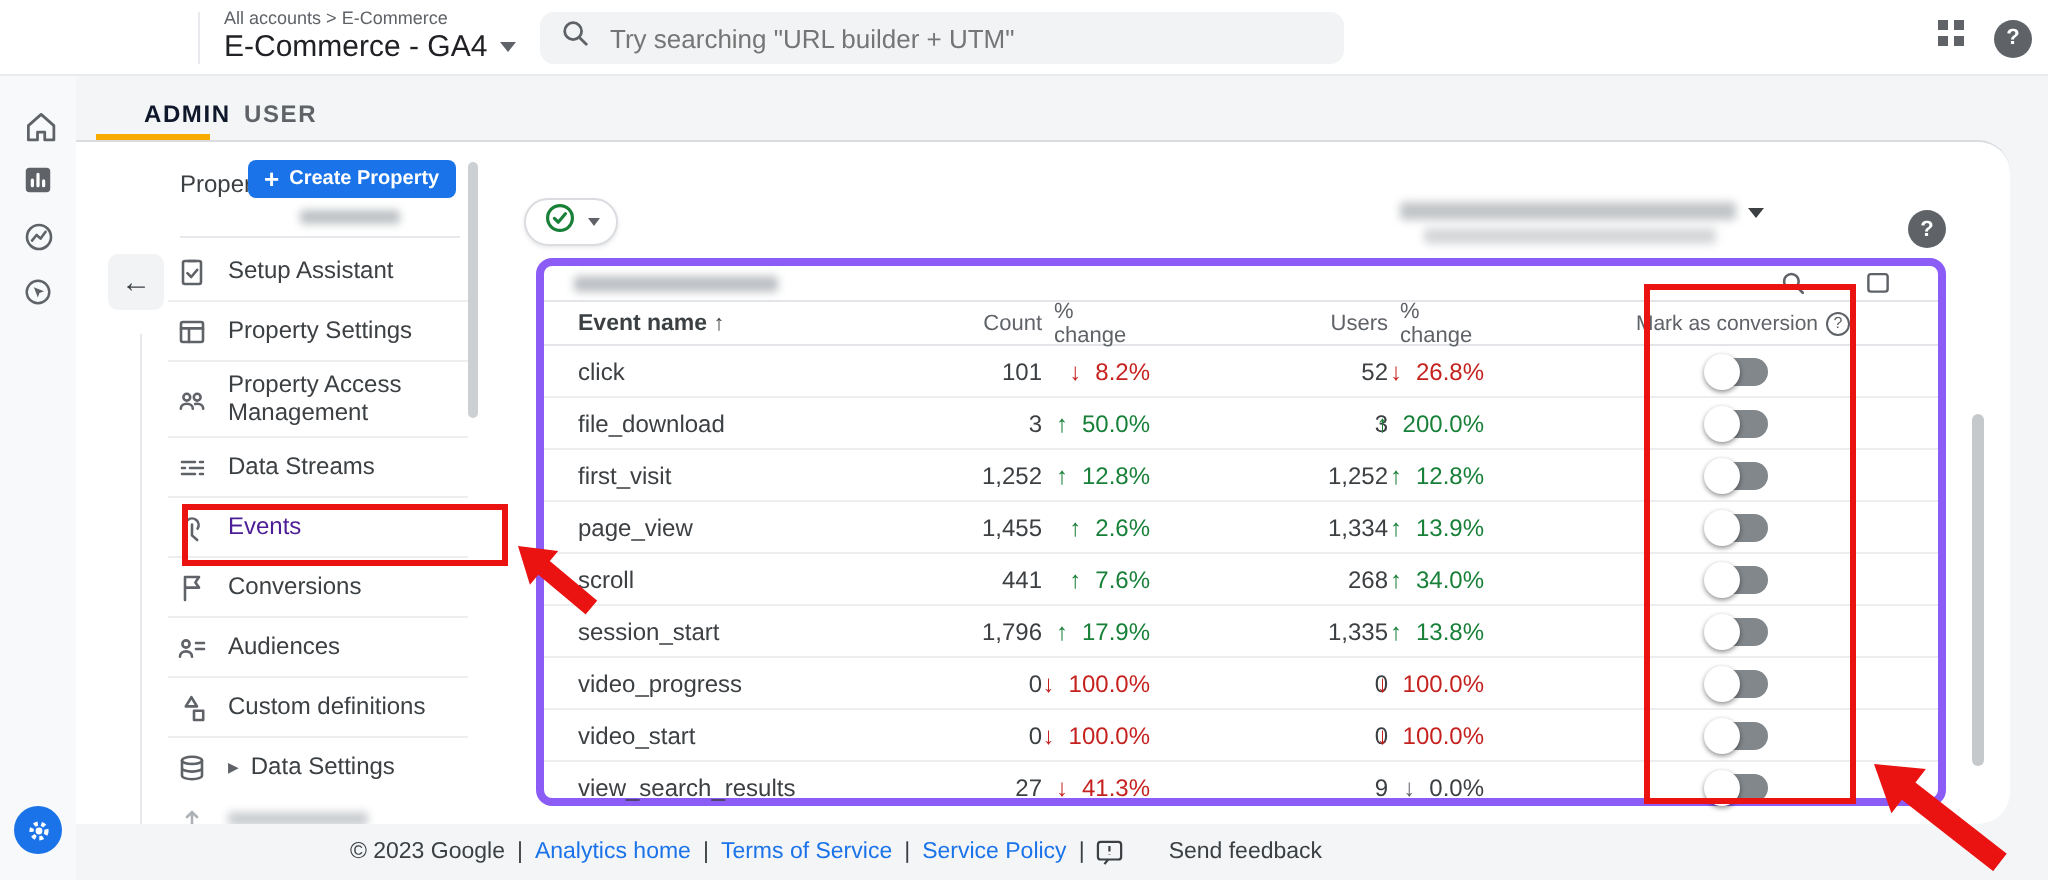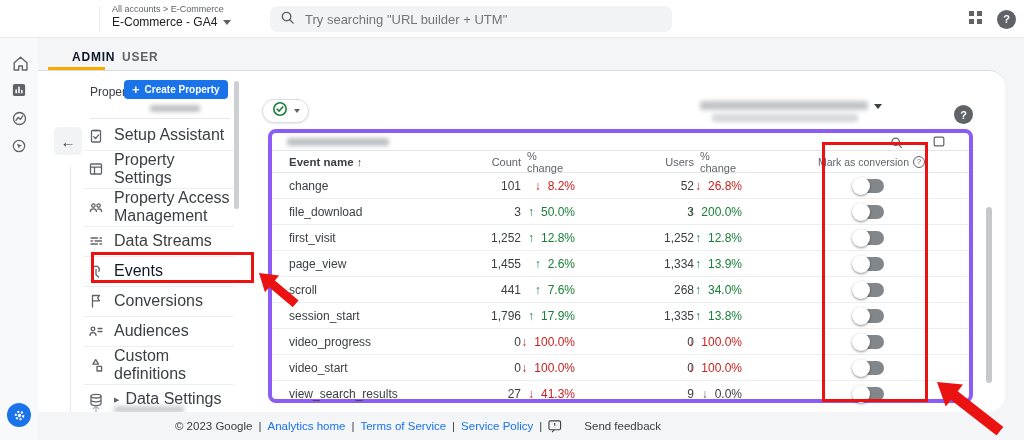--- a/index.html
+++ b/index.html
@@ -9,21 +9,21 @@
          font-family:"Liberation Sans", sans-serif; color:#3c4043; }
 
   
   .top-header { position:absolute; left:0; top:0; width:1024px; height:38px; background:#fff;
                 border-bottom:1px solid #e8eaed; z-index:5; }
   .logo-wrap { position:absolute; left:12px; top:7px; display:flex; align-items:center; gap:8px; }
   .app-name { font-size:17px; color:#5f6368; letter-spacing:.2px; }
   .hdr-vline { position:absolute; left:99px; top:6px; width:1px; height:26px; background:#e8eaed; }
   .prop-block { position:absolute; left:112px; top:4px; }
   .breadcrumb { font-size:9px; color:#5f6368; }
-  .prop-selector { display:flex; align-items:center; gap:6px; font-size:12px; color:#202124; margin-top:1px; }
+  .prop-selector { display:flex; align-items:center; gap:6px; font-size:15px; color:#202124; margin-top:1px; }
   .caret-down { width:0; height:0; border-left:4px solid transparent; border-right:4px solid transparent;
                 border-top:5px solid #5f6368; display:inline-block; }
   .search-pill { position:absolute; left:270px; top:6px; width:402px; height:26px; background:#f1f3f4;
                  border-radius:7px; display:flex; align-items:center; padding:0 10px; gap:10px; }
   .search-pill input { border:none; outline:none; background:transparent; font-size:13px; color:#5f6368;
                        width:340px; font-family:"Liberation Sans", sans-serif; }
   .hdr-right { position:absolute; right:8px; top:0; height:38px; display:flex; align-items:center; gap:14px; }
   .help-circle { width:19px; height:19px; border-radius:50%; background:#5f6368; color:#fff; font-size:11px;
                  font-weight:bold; display:flex; align-items:center; justify-content:center; }
 
@@ -56,22 +56,22 @@
   .psel-blur { position:absolute; left:112px; top:34px; width:50px; height:7px; }
   .plist-divider { position:absolute; left:52px; top:47px; width:140px; height:1px; background:#e6e8eb; }
   .plist-scrollbar { position:absolute; left:196px; top:10px; width:5px; height:128px; background:#cdd0d3; border-radius:3px; }
 
   .plist { position:absolute; left:46px; top:50px; width:150px; }
   .plist-row { display:flex; align-items:center; gap:10px; border-bottom:1px solid #eceef0;
                min-height:30px; padding-left:4px; }
   .plist-row.tall { min-height:38px; }
   .plist-row:last-child { border-bottom:none; }
   .plist-icon { width:16px; height:16px; flex:none; display:flex; align-items:center; justify-content:center; }
-  .plist-label { font-size:16px; color:#3c4043; line-height:1.15; }
-  .plist-row.active .plist-label { color:#0f172a; }
+  .plist-label { font-size:12px; color:#3c4043; line-height:1.15; }
+  .plist-row.active .plist-label { color:#4c1d95; }
   .expand-caret { font-size:7px; color:#5f6368; margin-right:-4px; }
   .plist-cut { position:absolute; left:46px; top:330px; width:150px; display:flex; align-items:center; gap:10px;
                padding-left:4px; opacity:.8; }
 
   
   .status-pill { position:absolute; left:224px; top:28px; width:47px; height:24px; background:#fff;
                  border:1px solid #dadce0; border-radius:13px; display:flex; align-items:center;
                  justify-content:center; gap:6px; box-shadow:0 1px 2px rgba(60,64,67,.12); }
   .date-blur1 { position:absolute; left:662px; top:30px; width:168px; height:9px; background:#aeb2b6; border-radius:2px; filter:blur(2px); opacity:.75; }
   .date-caret { position:absolute; left:836px; top:33px; }
@@ -353,21 +353,21 @@
         <div class="c-chg1 h-left">% change</div>
         <div class="c-users">Users</div>
         <div class="c-chg2 h-left">% change</div>
         <div class="c-conv h-conv">
           <span>Mark as conversion</span>
           <span class="qmark">?</span>
         </div>
       </div>
       <div id="events-table-body">
           <div class="t-row">
-            <div class="c-name">change</div>
+            <div class="c-name">click</div>
             <div class="c-count">101</div>
             <div class="c-chg1">
               <span class="arrow-glyph down">↓</span>
               <span class="down">8.2%</span>
             </div>
             <div class="c-users">52</div>
             <div class="c-chg2">
               <span class="arrow-glyph down">↓</span>
               <span class="down">26.8%</span>
             </div>

